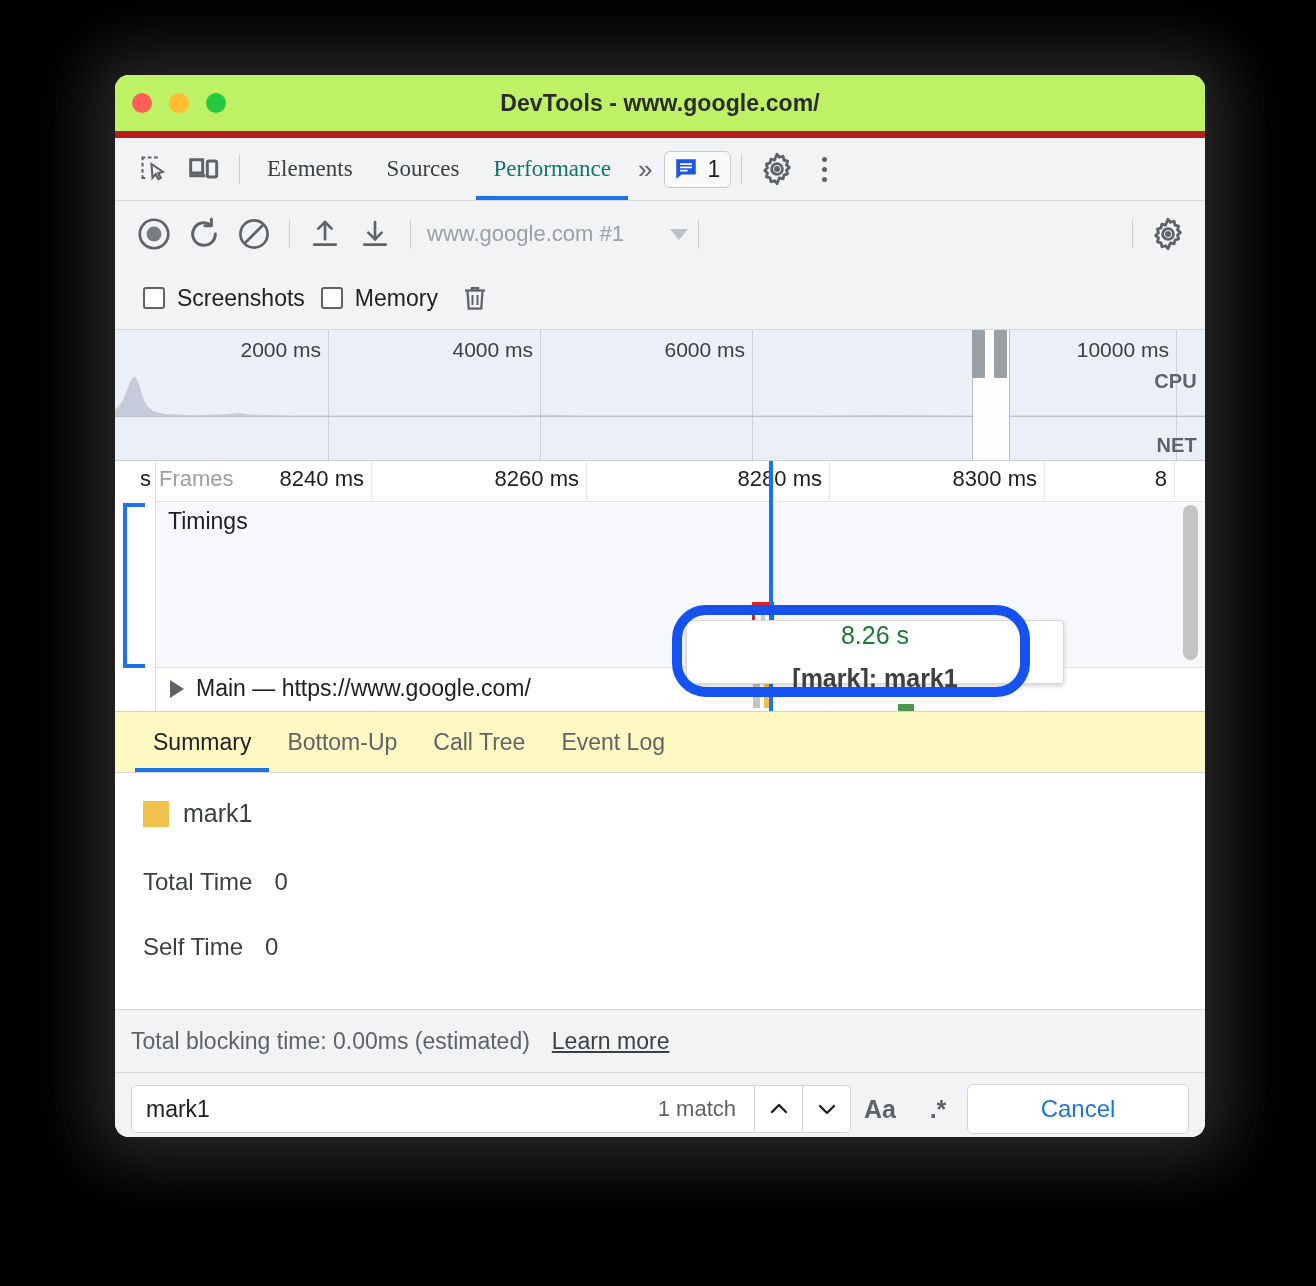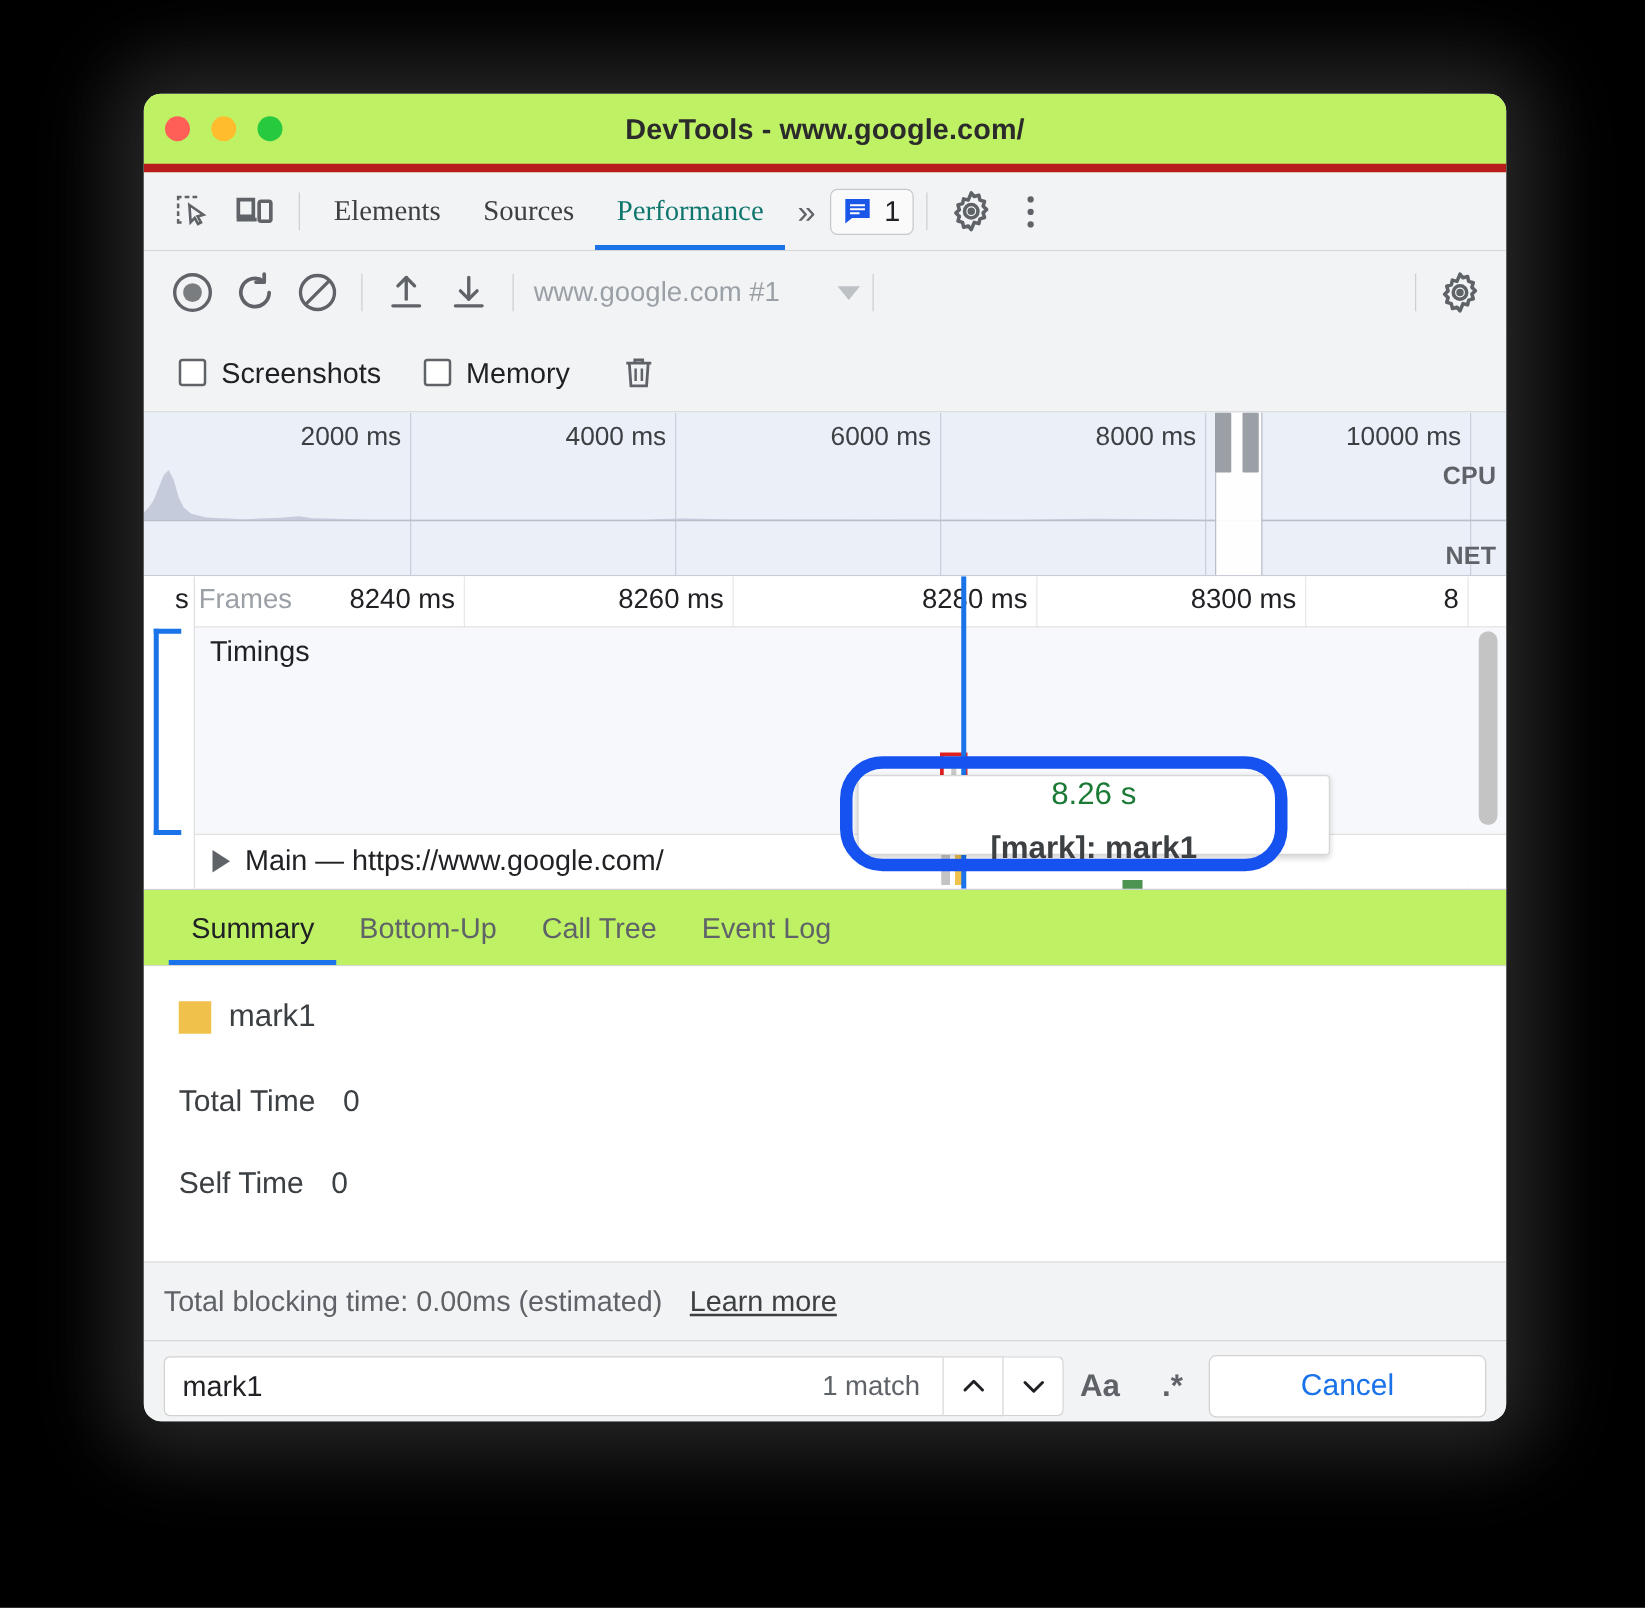--- a/index.html
+++ b/index.html
@@ -153,21 +153,21 @@
   }
 
   
   .checkrow {
     height: 62px;
     background: #f1f3f4;
     display: flex;
     align-items: center;
     padding-left: 28px;
     border-bottom: 1px solid #d6d6d6;
-    gap: 18px;
+    gap: 0;
   }
   .cb {
     width: 22px; height: 22px;
     border: 2px solid #5f6368;
     border-radius: 3px;
     background: #fff;
     box-sizing: border-box;
   }
   .cb-label { font-size: 23px; color: #202124; margin-right: 16px; }
   .cb-wrap { display: flex; align-items: center; gap: 12px; }
@@ -380,21 +380,21 @@
     padding: 0 22px;
     gap: 14px;
     flex-direction: column;
   }
   .tt-time { font-size: 25px; color: #1b7a35; }
   .tt-text { font-size: 25px; color: #3c4043; font-weight: bold; }
 
   
   .drawer-tabs {
     height: 60px;
-    background: #bef264;
+    background: #fef9c3;
     display: flex;
     align-items: center;
     padding-left: 20px;
     border-bottom: 1px solid #d6d6d6;
   }
   .dtab {
     font-size: 23px;
     color: #5f6368;
     padding: 0 18px;
     height: 100%;
@@ -618,23 +618,20 @@
     <div class="overview">
       <div class="ov-tick" style="left:0;width:213px;">
           <span>2000 ms</span>
         </div>
       <div class="ov-tick" style="left:213px;width:212px;">
           <span>4000 ms</span>
         </div>
       <div class="ov-tick" style="left:425px;width:212px;">
           <span>6000 ms</span>
         </div>
-      <div class="ov-tick" style="left:637px;width:212px;">
-          <span>8000 ms</span>
-        </div>
       <div class="ov-tick" style="left:849px;width:212px;">
           <span>10000 ms</span>
         </div>
 
       <svg class="ov-cpu-area" viewBox="0 0 1090 46" preserveAspectRatio="none">
         <path d="M0,46 L0,40 L4,36 L8,30 L12,20 L16,10 L20,6 L24,14 L28,28 L32,36 L38,41 L50,44 L80,45.3 L110,44.2 L124,43 L135,44.6 L180,45.6 L400,45.6 L430,44.8 L470,45.4 L700,45.6 L760,44.9 L860,45.6 L1090,45.6 L1090,46 Z" fill="#c5cbda"></path>
       </svg>
       <div class="ov-divider" style="top:86px;"></div>
       <div class="ov-rowlabel" style="top:40px;">CPU</div>
       <div class="ov-rowlabel" style="top:104px;">NET</div>

